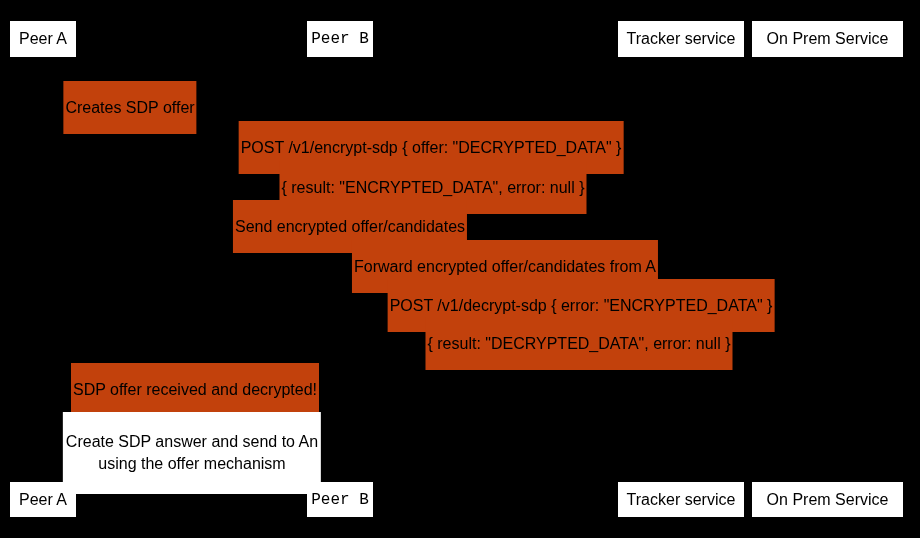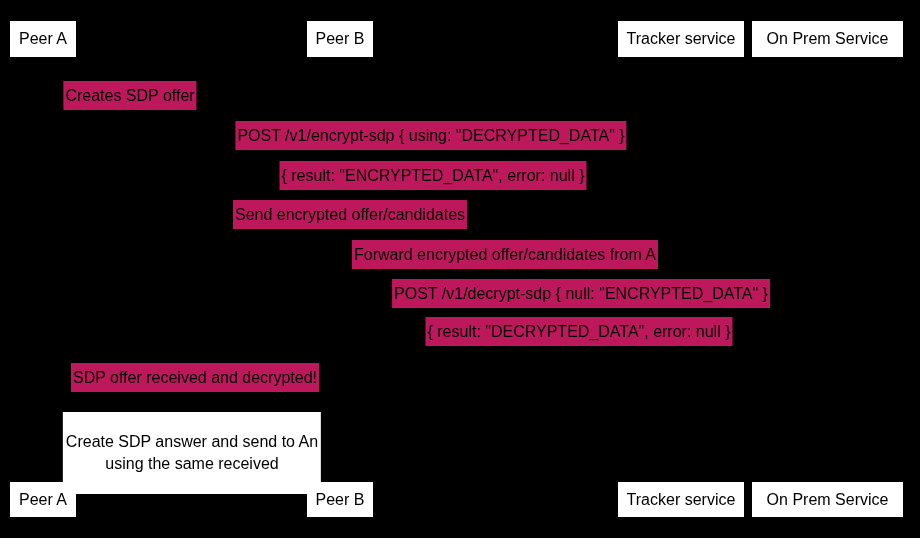--- a/index.html
+++ b/index.html
@@ -18,31 +18,31 @@
     color: #000000;
     display: flex;
     align-items: center;
     justify-content: center;
     font-size: 16px;
     box-sizing: border-box;
   }
   .row-top    { top: 21px; }
   .row-bottom { top: 482px; height: 35px; }
   .a0 { left: 10px;  width: 66px;  }
-  .a1 { left: 307px; width: 66px;  }
+  .a1 { left: 307px; width: 66px; font-family: Liberation Mono, monospace;  }
   .a2 { left: 606px; width: 126px; margin-left: 12px; }
   .a3 { left: 752px; width: 151px; }
 
   .msg {
     position: absolute;
-    background: #be185d;
+    background: #c2410c;
     color: #000000;
     font-size: 16px;
     line-height: 21px;
-    padding: 4px 2px;
+    padding: 16px 2px;
     white-space: nowrap;
     transform: translateX(-50%);
   }
   .m0 { left: 130px; top: 81px;  }
   .m1 { left: 431px; top: 121px; }
   .m2 { left: 433px; top: 161px; }
   .m3 { left: 350px; top: 200px; }
   .m4 { left: 505px; top: 240px; }
   .m5 { left: 581px; top: 279px; }
   .m6 { left: 579px; top: 317px; }
@@ -66,31 +66,31 @@
 <body>
 
 <div class="stage">
 
   <div class="actor row-top a0">Peer A</div>
   <div class="actor row-top a1">Peer B</div>
   <div class="actor row-top a2">Tracker service</div>
   <div class="actor row-top a3">On Prem Service</div>
 
   <div class="msg m0">Creates SDP offer</div>
-  <div class="msg m1">POST /v1/encrypt-sdp { using: "DECRYPTED_DATA" }</div>
+  <div class="msg m1">POST /v1/encrypt-sdp { offer: "DECRYPTED_DATA" }</div>
   <div class="msg m2">{ result: "ENCRYPTED_DATA", error: null }</div>
   <div class="msg m3">Send encrypted offer/candidates</div>
   <div class="msg m4">Forward encrypted offer/candidates from A</div>
-  <div class="msg m5">POST /v1/decrypt-sdp { null: "ENCRYPTED_DATA" }</div>
+  <div class="msg m5">POST /v1/decrypt-sdp { error: "ENCRYPTED_DATA" }</div>
   <div class="msg m6">{ result: "DECRYPTED_DATA", error: null }</div>
   <div class="msg m7">SDP offer received and decrypted!</div>
 
   <div class="note">
     <span>Create SDP answer and send to An</span><br>
-    <span>using the same received</span>
+    <span>using the offer mechanism</span>
   </div>
 
   <div class="actor row-bottom a0">Peer A</div>
   <div class="actor row-bottom a1">Peer B</div>
   <div class="actor row-bottom a2">Tracker service</div>
   <div class="actor row-bottom a3">On Prem Service</div>
 
 </div>
 
 </body></html>

